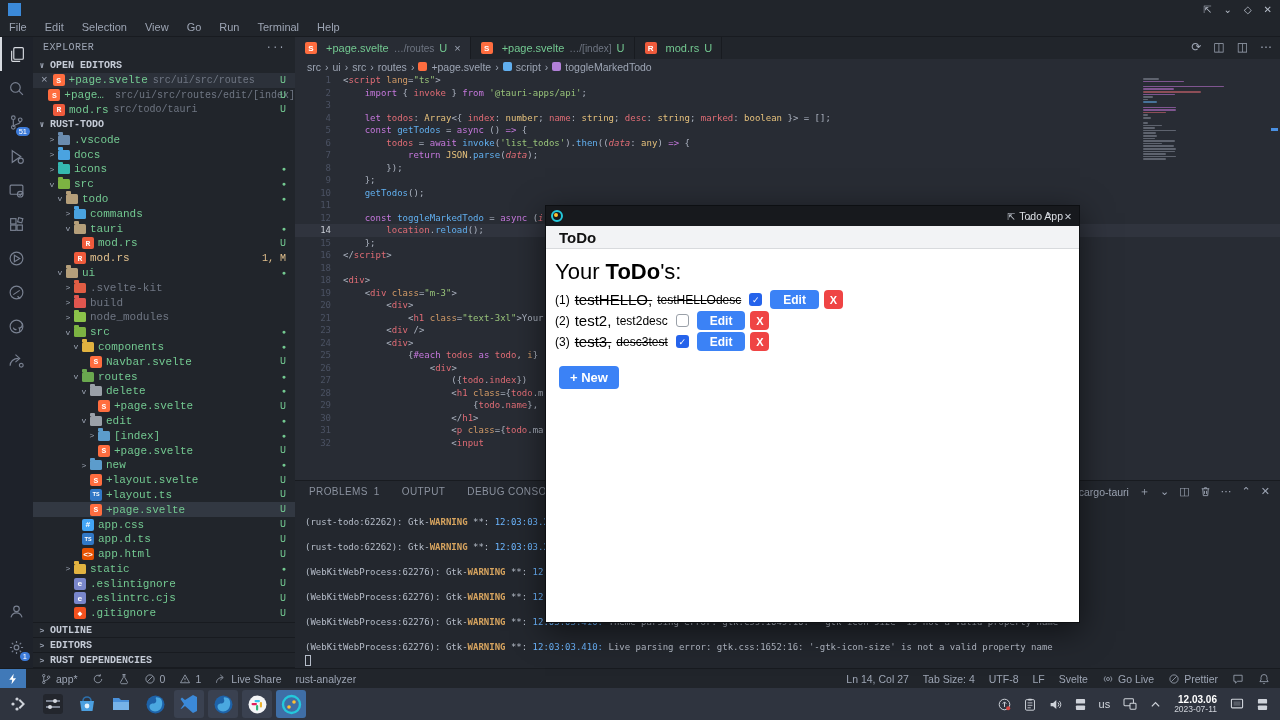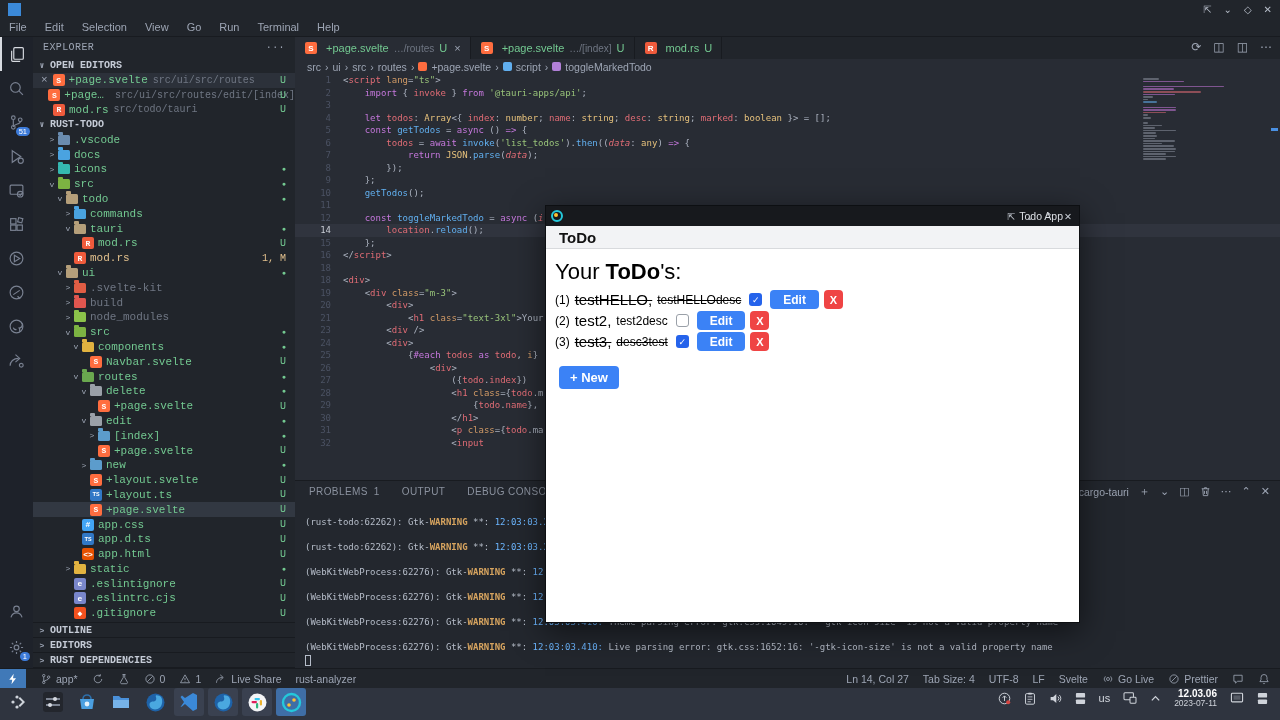--- a/index.html
+++ b/index.html
@@ -81,21 +81,21 @@
   .t-warn { color:#d7a45f; font-weight:bold; } .t-time { color:#6cb6ff; } 
   .cursor-box { position:absolute; left:0px; top:138px; width:6px; height:11px; border:1px solid #b6bdc9; }
   
   .statusbar { position:absolute; left:0; top:668px; width:1280px; height:20px; background:#21252b;
     border-top:1px solid #181b20; display:flex; align-items:center; color:#9da5b4; font-size:10.5px; }
   .statusbar .sl, .statusbar .sr { display:flex; align-items:center; gap:14px; }
   .statusbar .sr { margin-left:auto; padding-right:10px; }
   .remote-chip { width:26px; height:20px; background:#4079b8; color:#fff; display:flex; align-items:center; justify-content:center; }
   .sitem { display:flex; align-items:center; gap:4px; white-space:nowrap; }
   
-  .taskbar { position:absolute; left:0; top:688px; width:1280px; height:32px; background:#2f343f; display:flex; align-items:flex-start; }
+  .taskbar { position:absolute; left:0; top:688px; width:1280px; height:32px; background:#2f343f; display:flex; align-items:center; }
   .tk-tile { width:30px; height:28px; border-radius:3px; margin-left:4px; display:flex; align-items:center; justify-content:center; }
   .tk-tile.open { background:#3a4150; } .tk-tile.focus { background:#3f6ea6; }
   .tk-right { margin-left:auto; display:flex; align-items:center; gap:13px; color:#d3d7de; font-size:11px; padding-right:12px; }
   .clock { text-align:right; color:#fff; font-size:10px; line-height:1.1; font-weight:bold; }
   .clock .d { font-size:8.5px; font-weight:normal; color:#cfd3da; }
   .circ { border-radius:50%; display:flex; align-items:center; justify-content:center; }
   
   .todo-win { position:absolute; left:545px; top:205px; width:535px; height:418px; background:#fff;
     box-shadow:0 8px 30px rgba(0,0,0,.55); border:1px solid #0d0f12; }
   .todo-tb { height:20px; background:#17191d; display:flex; align-items:center; color:#dcdfe4; font-size:10.5px; position:relative; }

